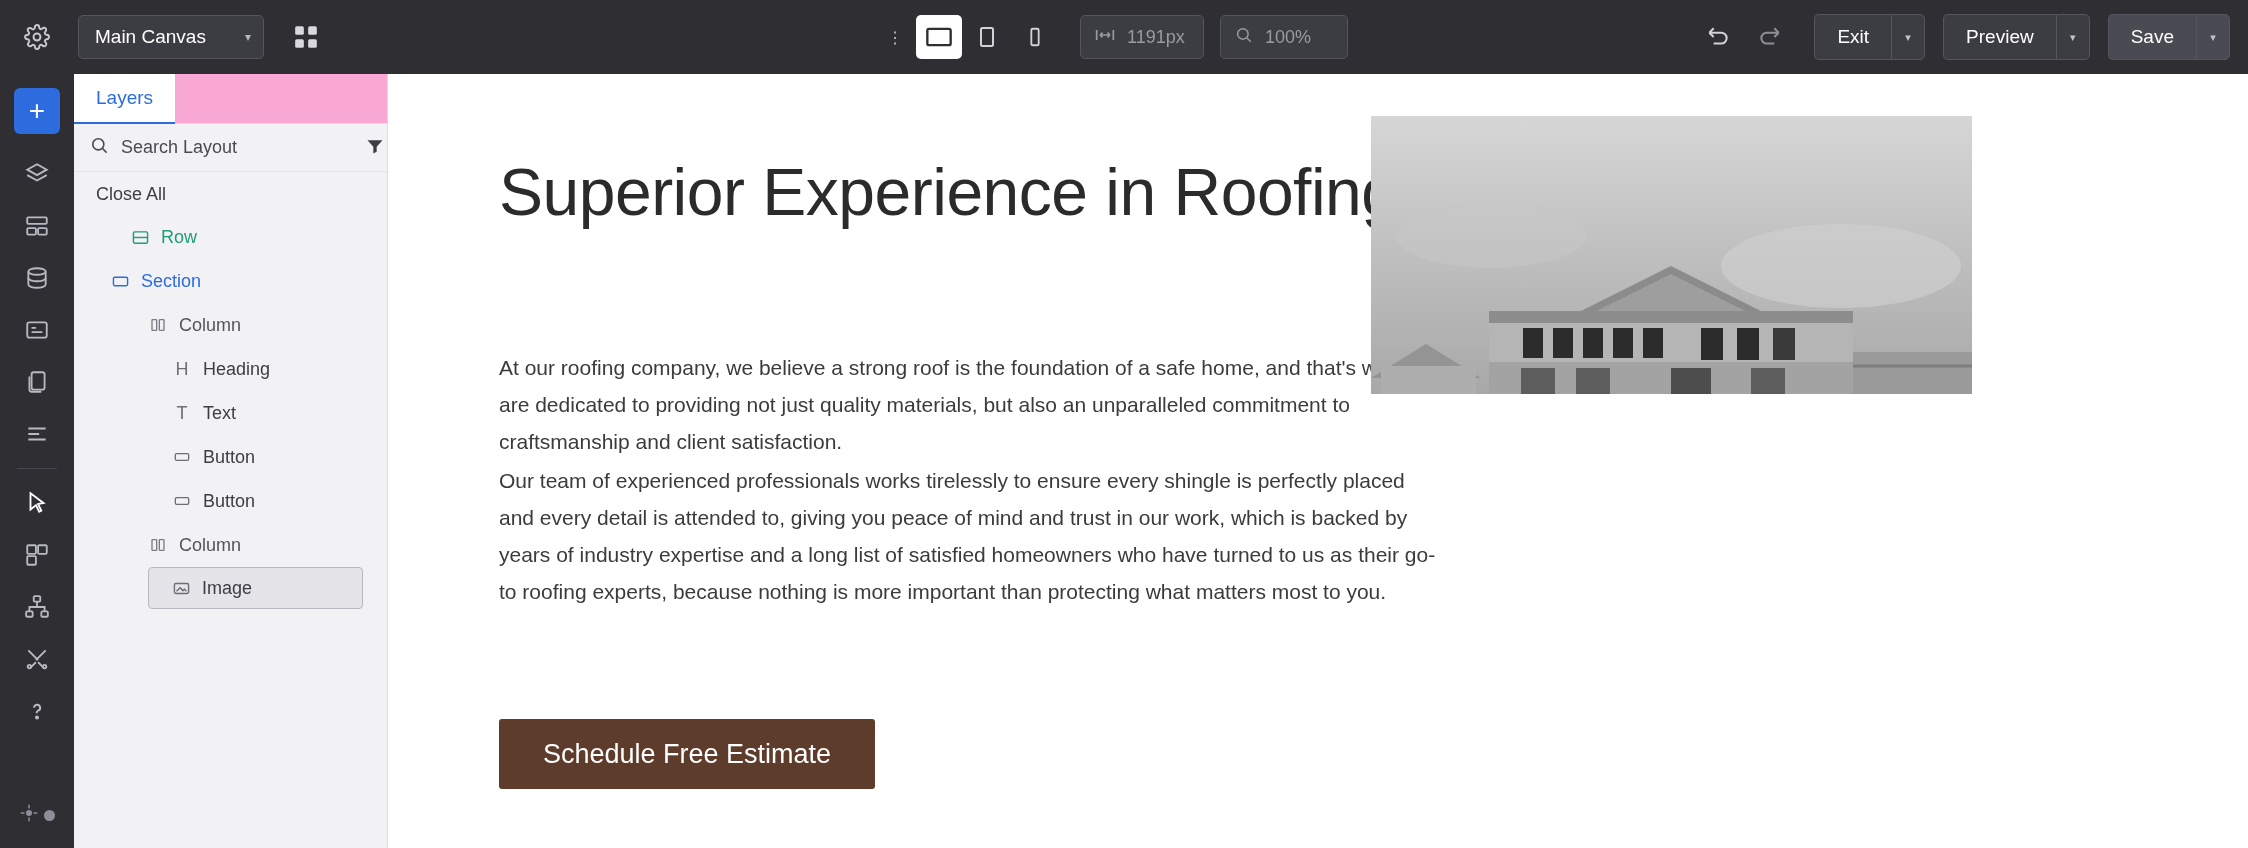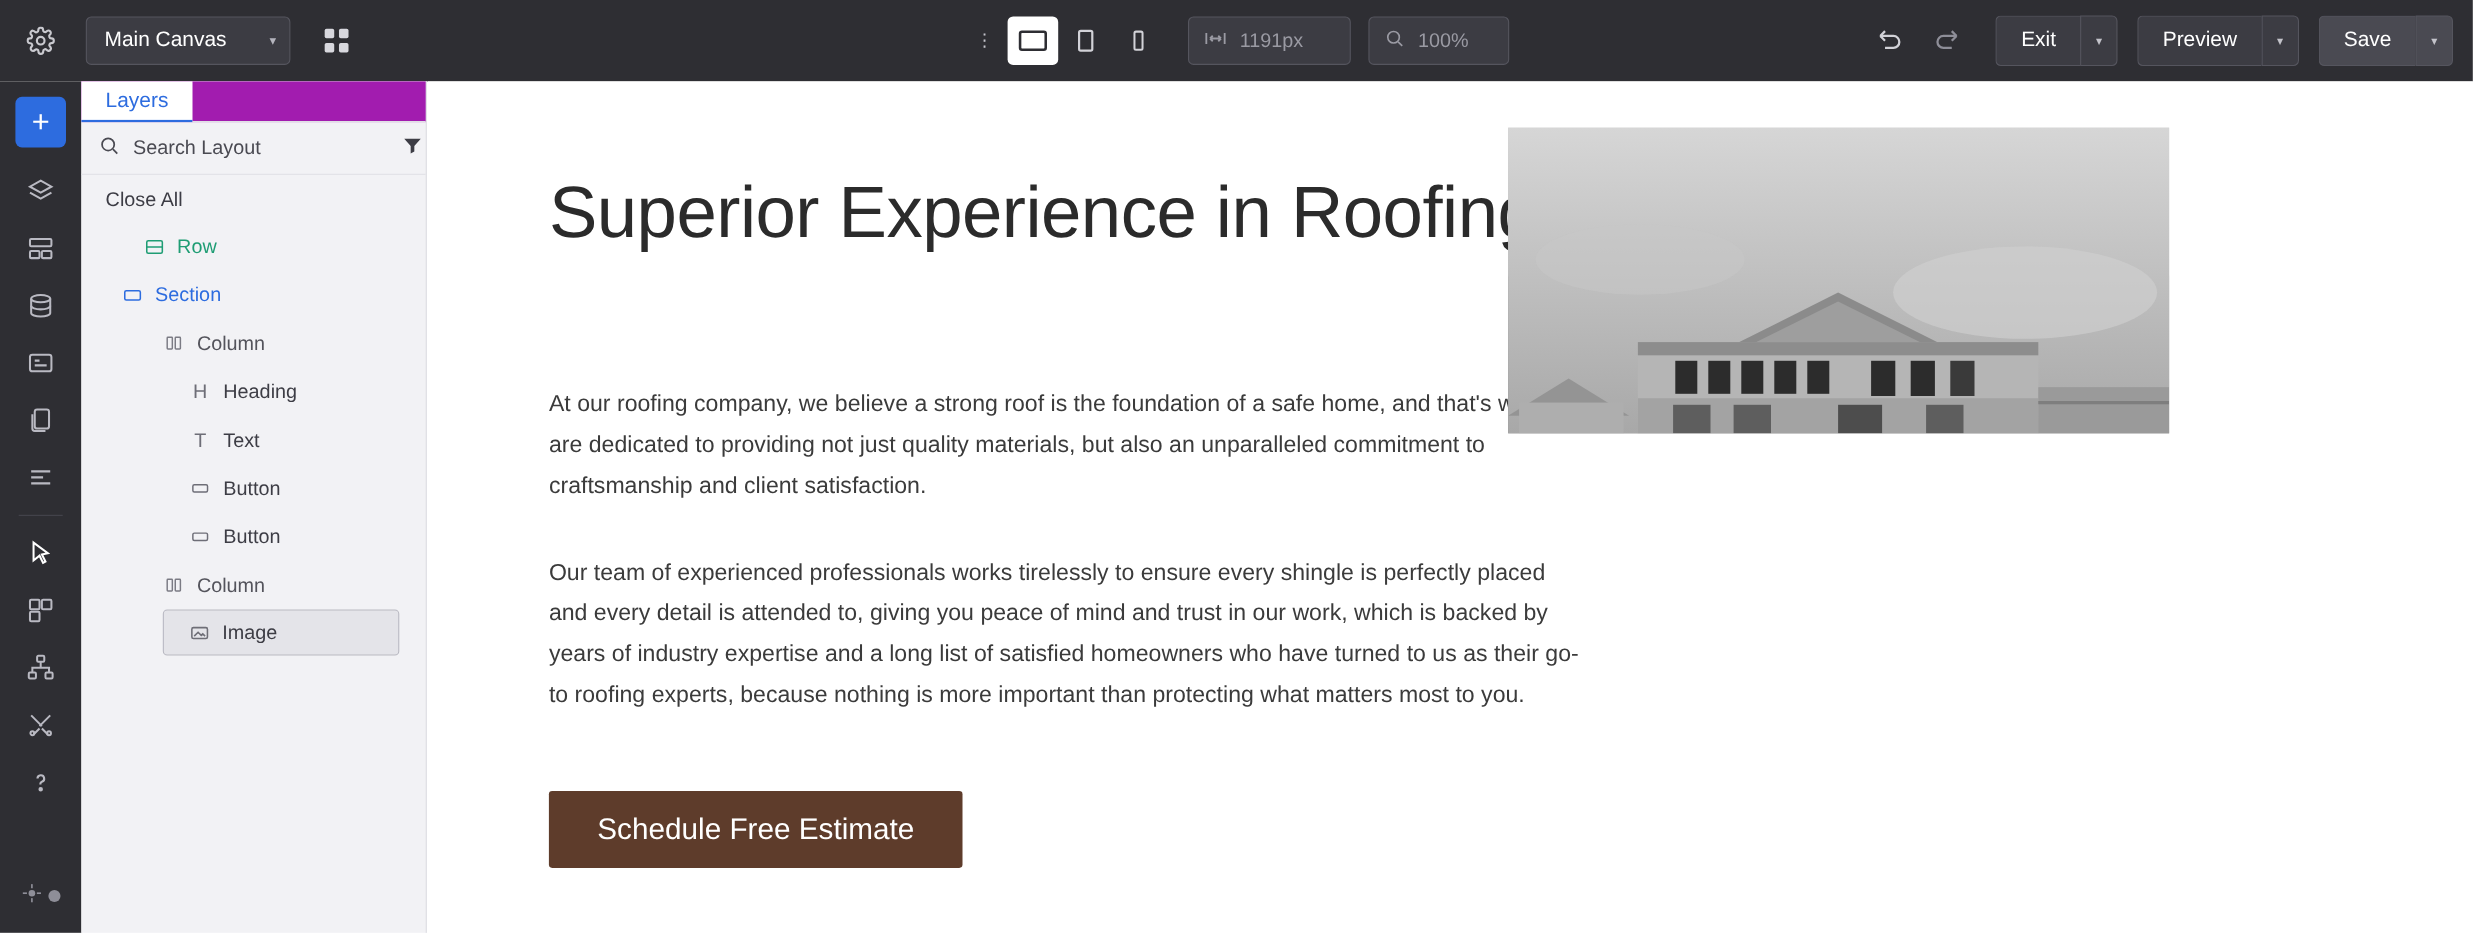--- a/index.html
+++ b/index.html
@@ -53,21 +53,21 @@
   }
   .device-btn.active { background: #ffffff; color: #2e2e33; }
   .field {
     display: flex; align-items: center;
     background: #3c3c43; border: 1px solid #55555e;
     border-radius: 5px; height: 44px;
     color: #9a9aa3; font-size: 18px;
     padding: 0 14px; gap: 12px;
   }
   .field .val { color: #9a9aa3; }
-  .field-width { width: 148px; margin-left: 22px; }
+  .field-width { width: 124px; margin-left: 22px; }
   .field-zoom  { width: 128px; margin-left: 16px; }
 
   .topbar-right {
     position: absolute; right: 0; top: 0; height: 74px;
     display: flex; align-items: center; padding-right: 18px; gap: 0;
   }
   .undo-btn, .redo-btn {
     width: 52px; height: 44px; display:flex; align-items:center; justify-content:center;
     color: #d2d2d8; font-size: 24px;
   }
@@ -117,22 +117,22 @@
   .rail-bottom .dot { width: 11px; height: 11px; border-radius: 50%; background: #8e8e98; }
 
   
   .panel {
     position: absolute; top: 74px; left: 74px;
     width: 314px; height: 774px;
     background: #f2f2f5;
     border-right: 1px solid #dcdce1;
   }
   .panel-tabs {
-    height: 37px; display: flex; align-items: stretch;
-    background: #a21caf;
+    height: 50px; display: flex; align-items: stretch;
+    background: #f9a8d4;
   }
   .panel-tab {
     display: flex; align-items: center;
     padding: 0 22px; font-size: 19px; color: #2d6cdf;
     background: #ffffff;
     border-bottom: 2px solid #2d6cdf;
   }
   .panel-tabs .filler { flex: 1; border-bottom: 1px solid #e0e0e5; }
   .search-row {
     height: 48px; display: flex; align-items: center;
@@ -186,21 +186,21 @@
   .hero-title {
     position: absolute; left: 110px; top: 80px;
     font-size: 66px; color: #2b2b2b; font-weight: 400;
     letter-spacing: -0.5px;
   }
   .hero-p {
     position: absolute; left: 110px; width: 940px;
     font-size: 21px; line-height: 37px; color: #3b3b3b;
   }
   .hero-p.p1 { top: 275px; }
-  .hero-p.p2 { top: 428px; }
+  .hero-p.p2 { top: 388px; }
   .btn-row { position: absolute; left: 110px; top: 645px; display: flex; gap: 52px; }
   .cta {
     background: #5e3c2b; color: #ffffff;
     font-size: 27px; border-radius: 3px;
     height: 70px; display: flex; align-items: center; justify-content: center;
     padding: 0 44px;
   }
   .hero-img {
     position: absolute; left: 982px; top: 42px;
     width: 601px; height: 278px;

